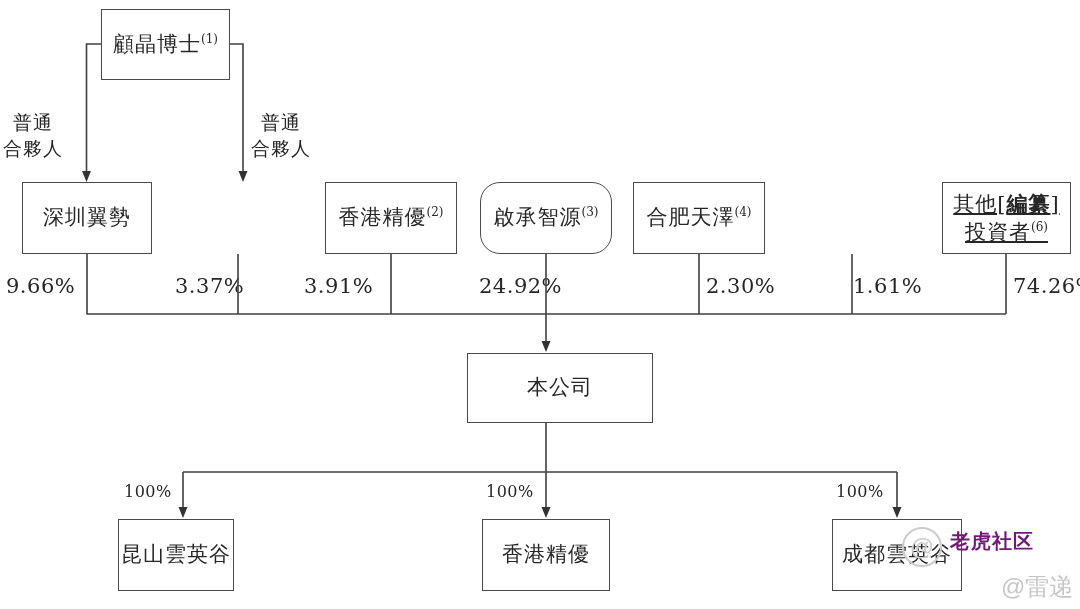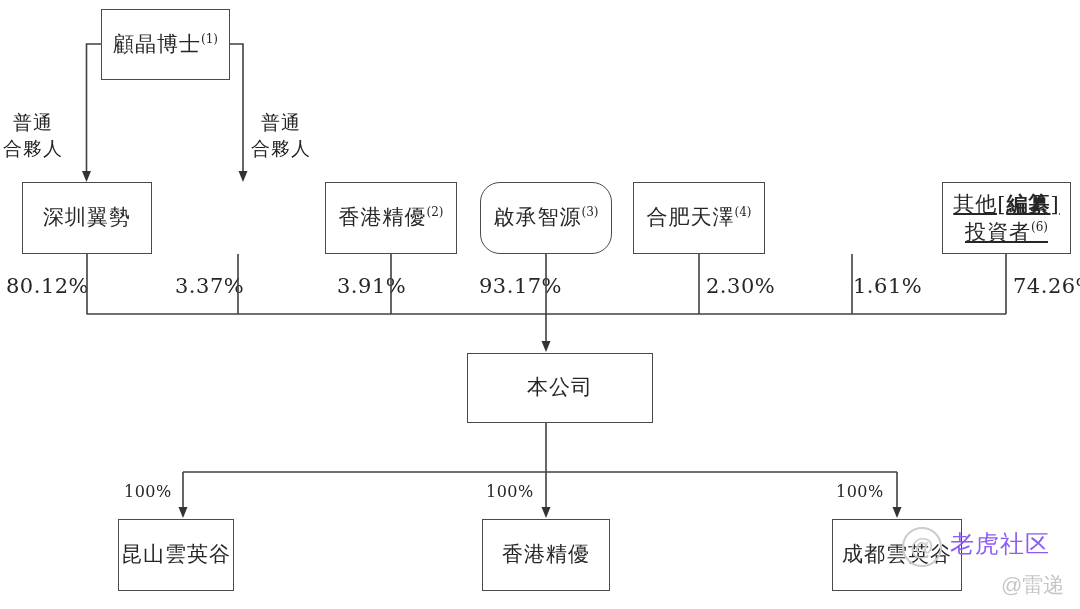--- a/index.html
+++ b/index.html
@@ -30,41 +30,41 @@
   .sub1 { left:118px; width:116px; }
   .sub2 { left:482px; width:128px; }
   .sub3 { left:832px; width:130px; }
   .gp {
     position:absolute; width:66px; font-size:19px; line-height:1.35;
     text-align:center; letter-spacing:1px; white-space:nowrap;
   }
   .gp-left  { left:0px;   top:110px; }
   .gp-right { left:248px; top:110px; }
   .pct { position:absolute; top:274px; font-size:21px; letter-spacing:0.5px; white-space:nowrap; }
-  .p1 { left:6px; }   .p2 { left:175px; } .p3 { left:337px;text-align:right; } .p4 { left:479px; }
+  .p1 { left:6px; }   .p2 { left:175px; } .p3 { left:304px;text-align:right; } .p4 { left:479px; }
   .p5 { left:706px; } .p6 { left:853px; } .p7 { left:1013px; }
   .pct100 { position:absolute; top:482px; font-size:16px; letter-spacing:0.5px; }
   .h1 { left:124px; } .h2 { left:486px; } .h3 { left:836px; }
   .lines { position:absolute; left:0; top:0; width:1080px; height:609px; pointer-events:none; }
   .wm-circle {
     position:absolute; left:902px; top:527px; width:40px; height:40px;
     border:2.5px solid #cccccc; border-radius:50%; box-sizing:border-box;
     display:flex; align-items:center; justify-content:center;
     font-family:"Liberation Sans",sans-serif; font-size:24px; color:#cccccc;
     background:transparent;
   }
   .wm-site {
     position:absolute; left:950px; top:528px;
-    font-family:"Liberation Sans",sans-serif; font-weight:normal;
-    font-size:24px; color:#8b5cf6; letter-spacing:1px; white-space:nowrap;
+    font-family:"Liberation Sans",sans-serif; font-weight:bold;
+    font-size:20px; color:#701a75; letter-spacing:1px; white-space:nowrap;
   }
   .wm-author {
     position:absolute; left:1001px; top:571px;
     font-family:"Liberation Sans",sans-serif;
-    font-size:21px; color:#c6c6c6; white-space:nowrap;
+    font-size:24px; color:#c6c6c6; white-space:nowrap;
   }
 </style>
 </head>
 <body>
 
 <div class="canvas">
 
   <div class="box founder">
     <span class="box-text"><span>顧晶博士</span><sup class="note">(1)</sup></span>
   </div>
@@ -87,24 +87,24 @@
   <div class="box row1 sh4">
     <span class="box-text"><span>啟承智源</span><sup class="note">(3)</sup></span>
   </div>
   <div class="box row1 sh5">
     <span class="box-text"><span>合肥天澤</span><sup class="note">(4)</sup></span>
   </div>
   <div class="box row1 sh7">
     <span class="box-text"><span>其他[</span><b>編纂</b><span>]</span><br><span>投資者</span><sup class="note">(6)</sup></span>
   </div>
 
-  <div class="pct p1">80.12%</div>
+  <div class="pct p1">9.66%</div>
   <div class="pct p2">3.37%</div>
   <div class="pct p3">3.91%</div>
-  <div class="pct p4">93.17%</div>
+  <div class="pct p4">24.92%</div>
   <div class="pct p5">2.30%</div>
   <div class="pct p6">1.61%</div>
   <div class="pct p7">74.26%</div>
 
   <div class="box company">
     <span class="box-text">本公司</span>
   </div>
 
   <div class="pct100 h1">100%</div>
   <div class="pct100 h2">100%</div>

